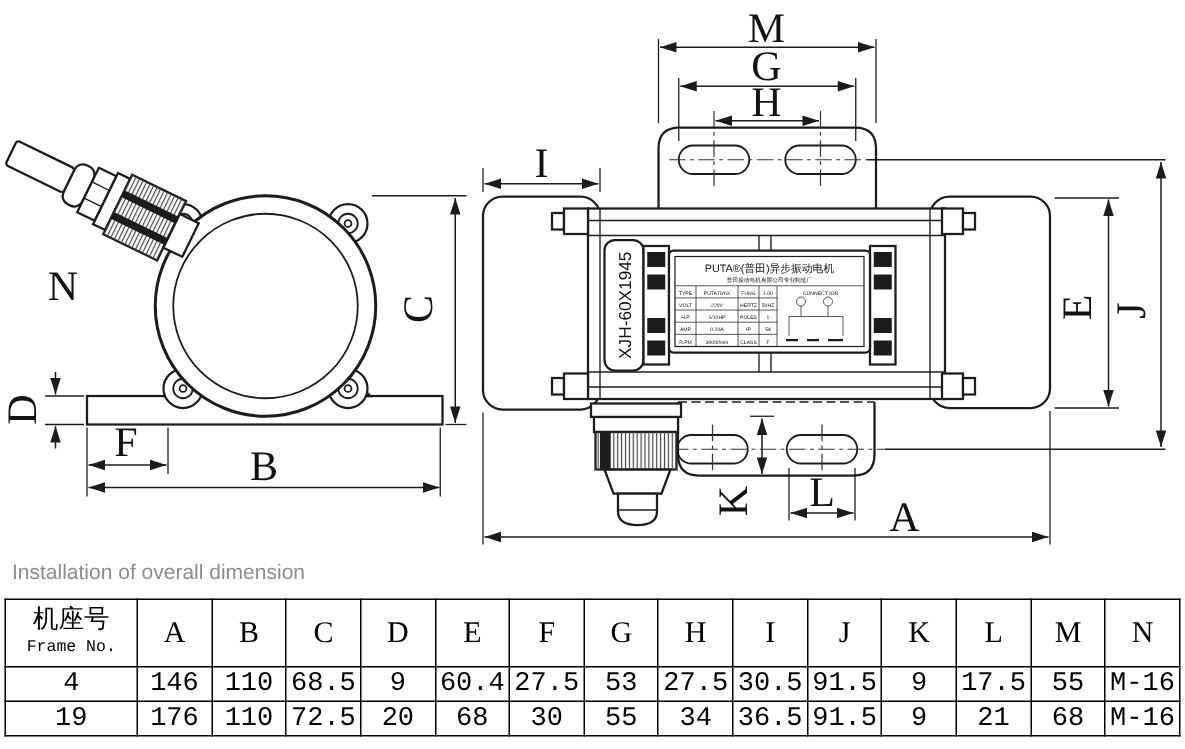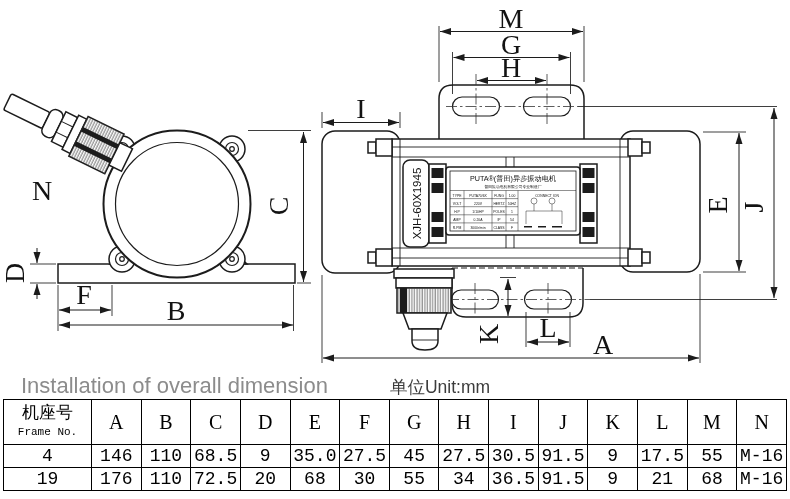--- a/index.html
+++ b/index.html
@@ -16,21 +16,21 @@
   .ext{stroke:#1c1c1c;stroke-width:0.85;fill:none;}
   .cl{stroke:#333;stroke-width:0.8;fill:none;stroke-dasharray:11 3 2.5 3;}
   .hid{stroke:#1c1c1c;stroke-width:1;fill:none;stroke-dasharray:6 3;}
   .lbl{font-family:"Liberation Serif","DejaVu Serif",serif;font-size:28px;fill:#131313;}
   .mdl{font-family:"Liberation Sans",sans-serif;font-size:11.5px;fill:#111;}
   .np{font-family:"Liberation Sans",sans-serif;fill:#111;}
   .npl{stroke:#222;stroke-width:0.5;fill:none;}
   
   .caption{display:flex;align-items:baseline;padding:3px 0 2px 8px;height:24px;}
   .cap-zh{font-weight:700;font-size:21px;color:#111;letter-spacing:1px;}
-  .cap-en{margin-left:13px;font-size:22px;color:#8c8c8c;}
+  .cap-en{margin-left:0;font-size:14px;color:#8c8c8c;}
   .cap-unit{margin-left:62px;font-size:17.5px;color:#3c3c3c;}
   
   table{border-collapse:collapse;table-layout:fixed;width:784px;margin-left:3px;
         font-family:"Liberation Mono","DejaVu Sans Mono",monospace;}
   td{border:1px solid #000;text-align:center;vertical-align:middle;padding:0;height:22px;font-size:18px;}
   tr.hdr td{height:44px;}
   td.colhead{font-family:"Liberation Serif","DejaVu Serif",serif;font-size:20px;}
   .frame-zh{font-size:17px;line-height:20px;font-family:"Liberation Serif",serif;}
   .frame-en{font-size:11px;line-height:18px;font-family:"Liberation Mono",monospace;}
 </style>
@@ -297,21 +297,20 @@
         <line class="ext" x1="322" y1="275" x2="322" y2="363"></line>
         <line class="ext" x1="700" y1="274" x2="700" y2="363"></line>
         <line class="dim" x1="323" y1="358" x2="699" y2="358"></line>
         <text class="lbl" x="603" y="354" text-anchor="middle">A</text>
       </g>
     </g>
   </svg>
 
   <div class="caption">
     <span class="cap-en">Installation of overall dimension</span>
-    <span class="cap-unit">单位Unit:mm</span>
   </div>
 
   <table>
     <colgroup>
       <col style="width:88px">
       <col>
         <col>
         <col>
         <col>
         <col>
@@ -345,23 +344,23 @@
         <td class="colhead">L</td>
         <td class="colhead">M</td>
         <td class="colhead">N</td>
       </tr>
       <tr>
         <td>4</td>
         <td>146</td>
         <td>110</td>
         <td>68.5</td>
         <td>9</td>
-        <td>35.0</td>
+        <td>60.4</td>
         <td>27.5</td>
-        <td>45</td>
+        <td>53</td>
         <td>27.5</td>
         <td>30.5</td>
         <td>91.5</td>
         <td>9</td>
         <td>17.5</td>
         <td>55</td>
         <td>M-16</td>
       </tr>
       <tr>
         <td>19</td>

